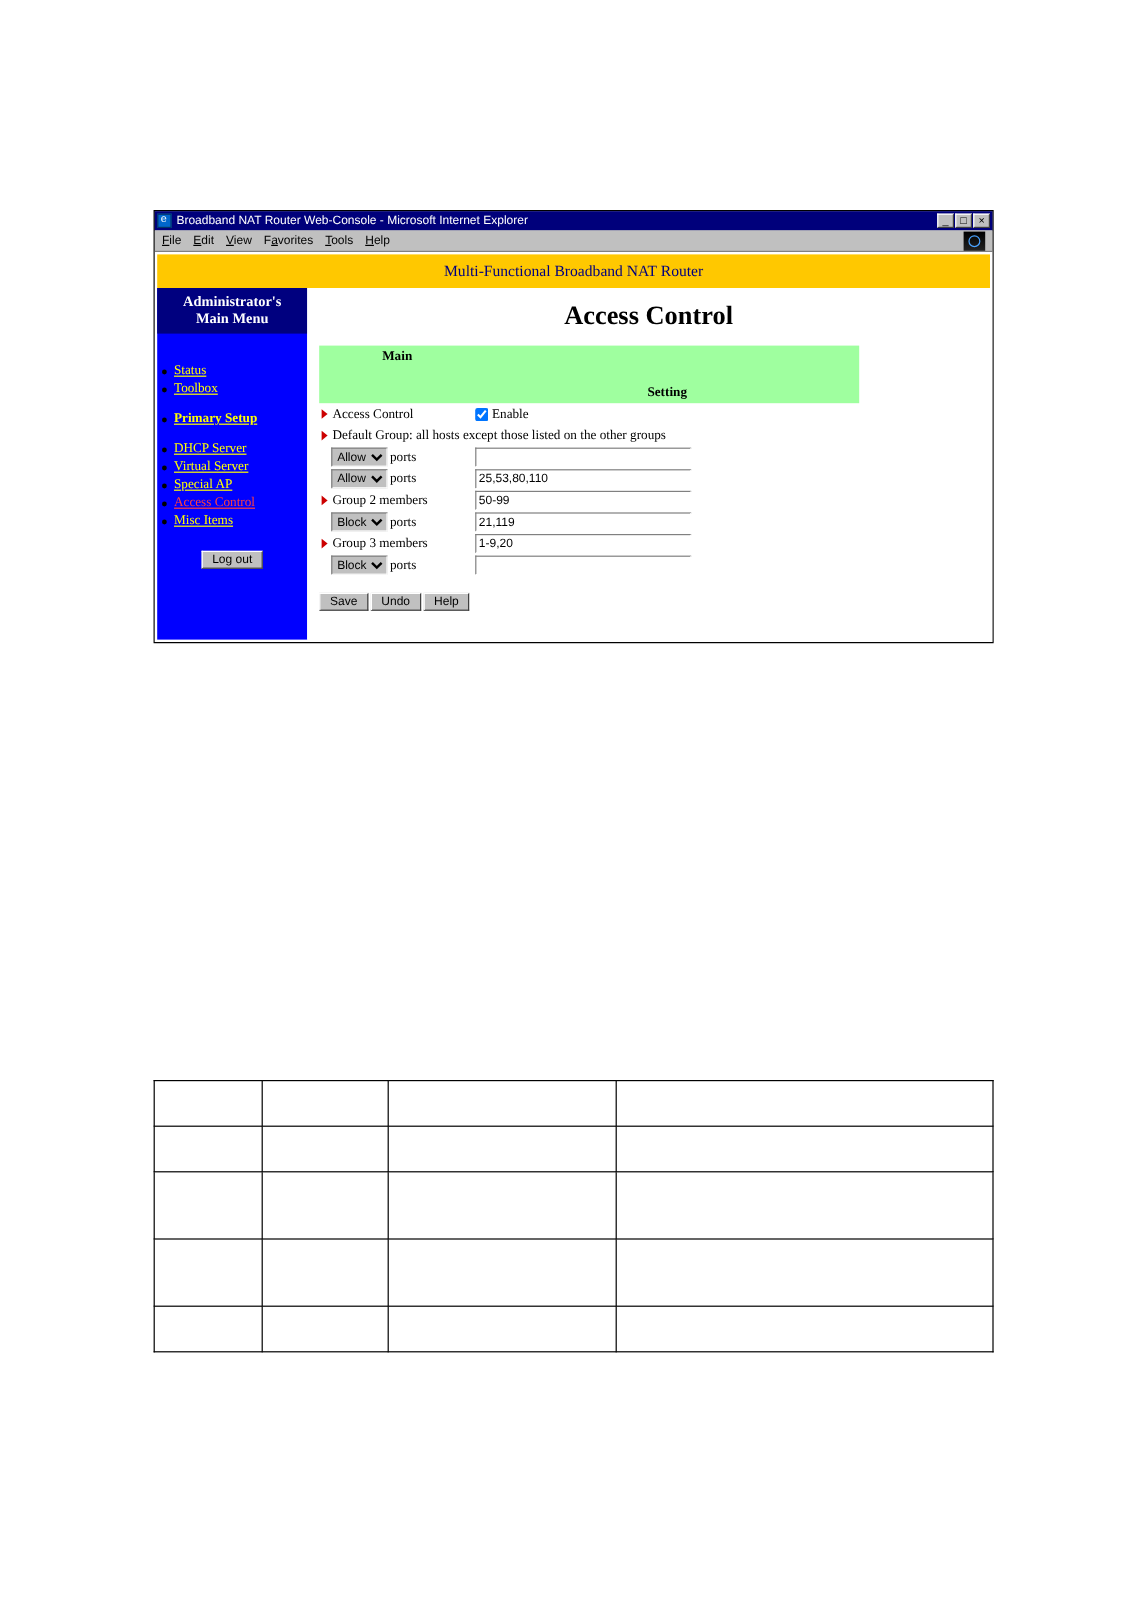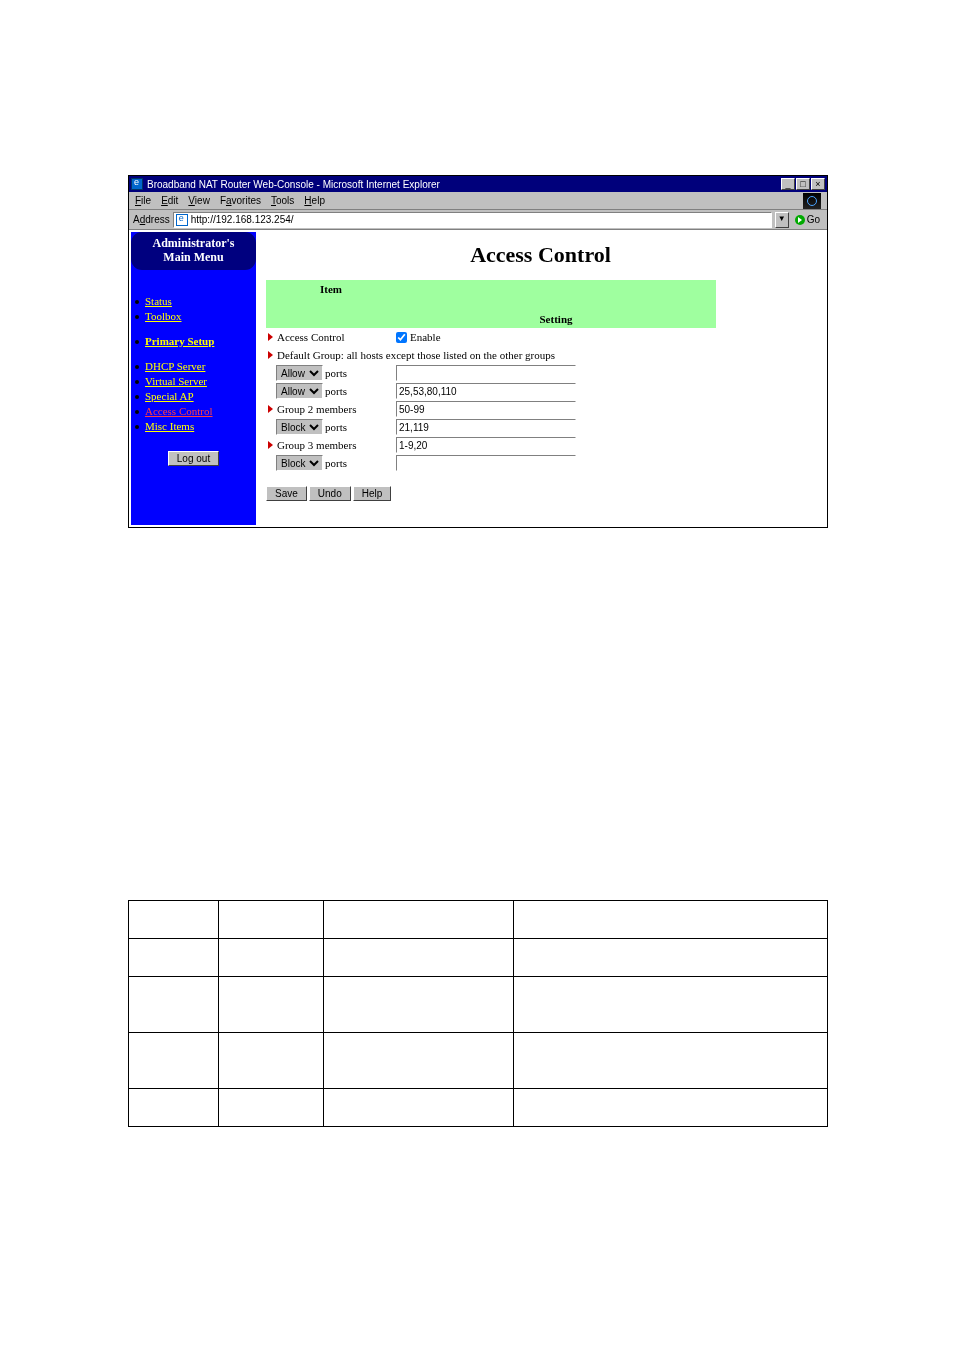--- a/index.html
+++ b/index.html
@@ -108,21 +108,21 @@
   }
   .content-row{display:flex;}
   .sidebar{
     width:125px; background:#0000ff; color:#ffffff;
     font-family:"Times New Roman",serif;
     padding-bottom:30px;
   }
   .sidebar-title{
     background:#00007f; text-align:center;
     font-weight:bold; font-size:12px;
-    padding:4px 2px 6px 2px; line-height:14px;border-radius:11px;
+    padding:4px 2px 6px 2px; line-height:14px;
   }
   .menu-list{list-style:none;padding:24px 4px 0 14px;}
   .menu-list li{
     position:relative;
     font-size:11px; line-height:15px;
   }
   .menu-list li:before{
     content:""; position:absolute; left:-10px; top:6px;
     width:4px;height:4px;background:#000;border-radius:50%;
   }
@@ -204,34 +204,23 @@
       <span class="mitem"><u>E</u>dit</span>
       <span class="mitem"><u>V</u>iew</span>
       <span class="mitem">F<u>a</u>vorites</span>
       <span class="mitem"><u>T</u>ools</span>
       <span class="mitem"><u>H</u>elp</span>
       <div class="ie-logo">
           <span></span>
         </div>
     </div>
 
-    <div class="addr-bar">
-      <span class="addr-label">A<u>d</u>dress</span>
-      <div class="addr-input-wrap">
-        <span class="ie-doc-icon"></span>
-        <input type="text" value="http://192.168.123.254/" style="">
-      </div>
-      <div class="addr-drop">▼</div>
-      <div class="go-btn">
-        <span class="go-icon"></span>
-        <span>Go</span>
-      </div>
-    </div>
 
     <div class="page-area">
+      <div class="banner">Multi-Functional Broadband NAT Router</div>
 
       <div class="content-row">
         <div class="sidebar">
           <div class="sidebar-title">
             <div>Administrator's</div>
             <div>Main Menu</div>
           </div>
           <ul class="menu-list">
             <li><a>Status</a></li>
             <li><a>Toolbox</a></li>
@@ -247,21 +236,21 @@
           <div class="logout-wrap">
             <button class="classic-btn">Log out</button>
           </div>
         </div>
 
         <div class="main">
           <h1>Access Control</h1>
 
           <div class="cfg-table">
             <div class="cfg-head">
-              <div class="c1">Item</div>
+              <div class="c1">Main</div>
               <div class="c2">Setting</div>
             </div>
 
             <div class="cfg-row">
               <div class="c1">
                   <span class="tri"></span>
                   <span>Access Control</span>
                 </div>
               <div class="c2">
                 <input type="checkbox" class="chk" checked="" style="">

